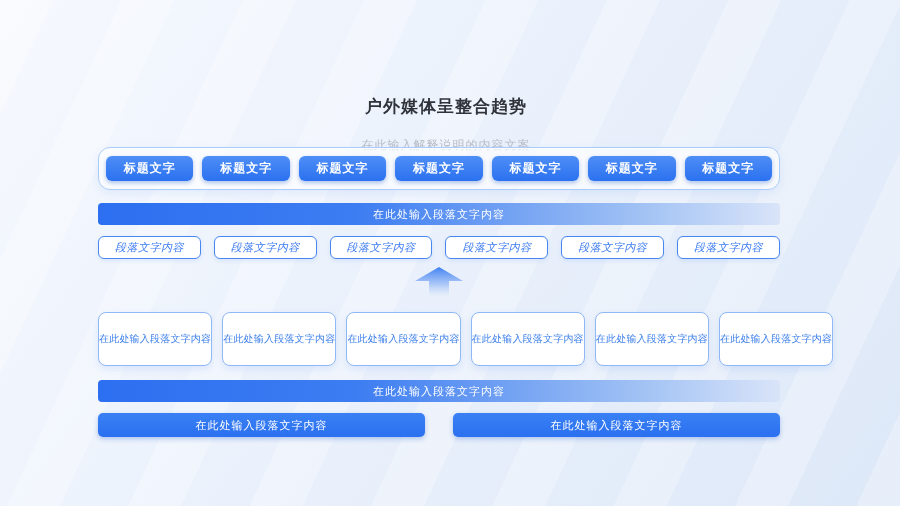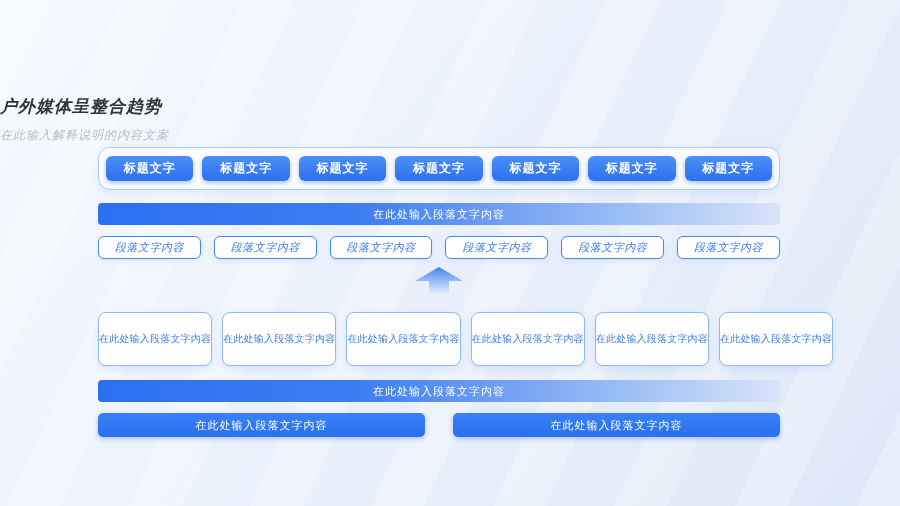--- a/index.html
+++ b/index.html
@@ -7,23 +7,23 @@
     width:900px;height:506px;overflow:hidden;
     font-family:"Liberation Sans","DejaVu Sans",sans-serif;
     -webkit-font-smoothing:antialiased;
   }
   .slide{
     position:relative;width:900px;height:506px;
     background:
       repeating-linear-gradient(115deg, rgba(255,255,255,.28) 0 48px, rgba(255,255,255,0) 48px 110px),
       linear-gradient(125deg,#f6f9fe 0%,#ecf2fc 40%,#dde8f8 100%);
   }
-  .title-wrap{position:absolute;left:0;top:95px;width:892px;text-align:left;font-style:italic;}
+  .title-wrap{position:absolute;left:0;top:95px;width:892px;text-align:center;}
   .title{font-size:17px;font-weight:700;color:#30333a;letter-spacing:1px;}
-  .subtitle{margin-top:9px;font-size:12px;color:#b8bcc6;letter-spacing:1px;}
+  .subtitle{margin-top:19px;font-size:12px;color:#b8bcc6;letter-spacing:1px;}
 
   .content{position:absolute;left:98px;top:147px;width:682px;}
 
   
   .tabs{
     box-sizing:border-box;height:43px;border-radius:12px;
     background:rgba(255,255,255,.60);
     border:1.5px solid #abccf8;
     box-shadow:0 3px 8px rgba(59,123,240,.10), inset 0 1px 0 rgba(255,255,255,.9);
     display:flex;align-items:center;gap:9px;padding:0 7px;

